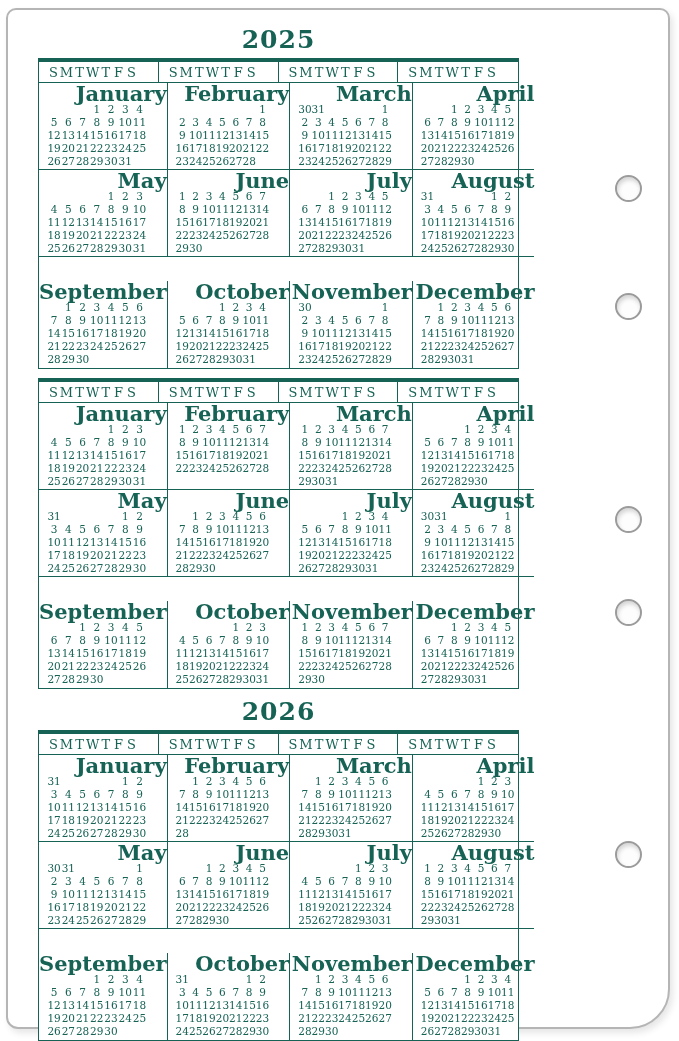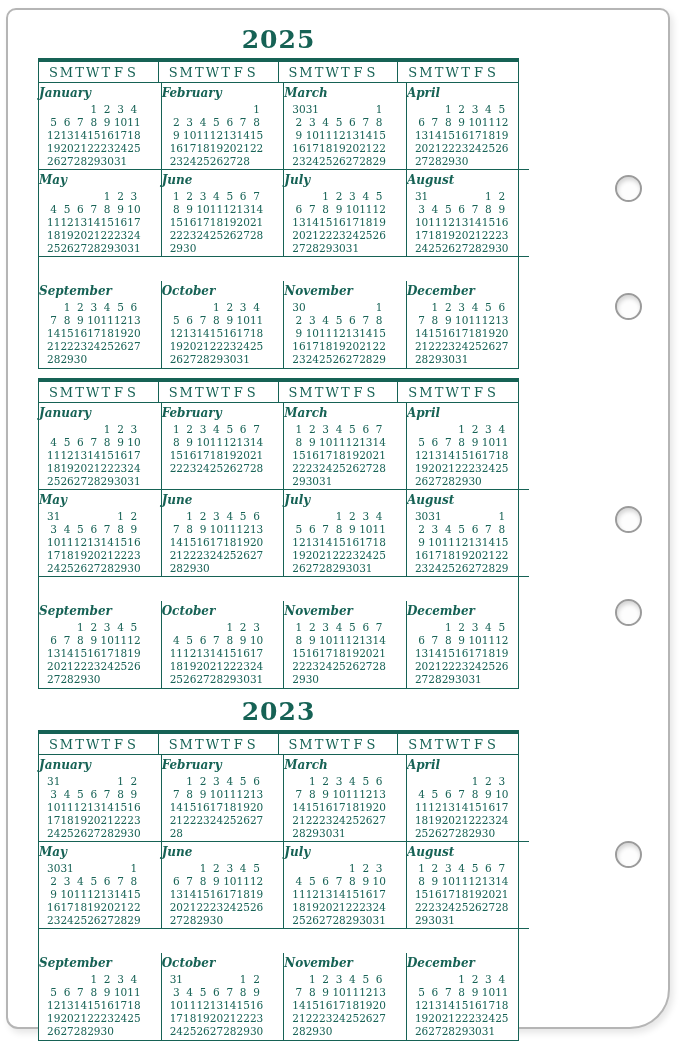--- a/index.html
+++ b/index.html
@@ -47,22 +47,22 @@
 
   .months{display:grid;grid-template-columns:repeat(4,1fr);}
   .month{
     height:87px;padding-top:2px;
     border-right:1.4px solid var(--teal);
     border-bottom:1.4px solid var(--teal);
   }
   .month:nth-child(4n){border-right:none;}
   .month:nth-child(n+9){border-bottom:none;margin-top:24px;}
   .mname{
-    text-align:left;font-weight:bold;font-size:12px;line-height:17px;
-    margin-bottom:1px;color:var(--teal);font-style:italic;
+    text-align:right;font-weight:bold;font-size:21px;line-height:17px;
+    margin-bottom:1px;color:var(--teal);
   }
   .dates{display:grid;grid-template-columns:repeat(7,1fr);padding:0 20px 0 8px;}
   .day{text-align:center;font-size:10.5px;line-height:12.9px;color:var(--teal);}
 
   .hole{
     position:absolute;left:612px;width:27px;height:27px;border-radius:50%;
     background:#fdfdfd;border:2.5px solid var(--ring);
     box-shadow:inset 1px 3px 4px rgba(0,0,0,0.16);
   }
 </style>
@@ -1118,21 +1118,21 @@
                   <span class="day">31</span>
                   <span class="day"></span>
                   <span class="day"></span>
                 </div>
               </div>
             </div>
         </div>
       </section>
 
       <section class="year-block">
-        <h2 class="year-title">2023</h2>
+        <h2 class="year-title">2026</h2>
         <div class="year-table">
           <div class="dayheaders">
               <div class="dh-cell">
                 <span class="dh">S</span>
                 <span class="dh">M</span>
                 <span class="dh">T</span>
                 <span class="dh">W</span>
                 <span class="dh">T</span>
                 <span class="dh">F</span>
                 <span class="dh">S</span>

